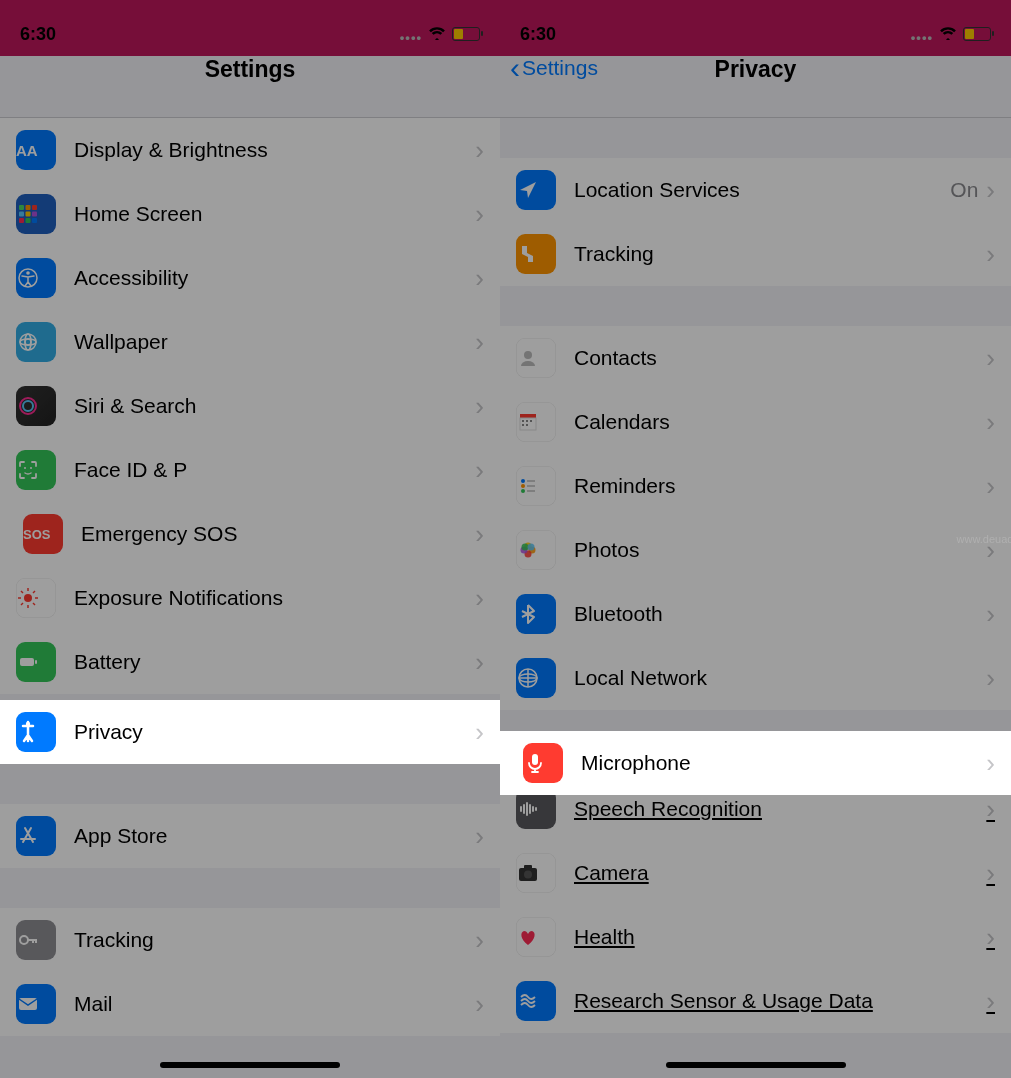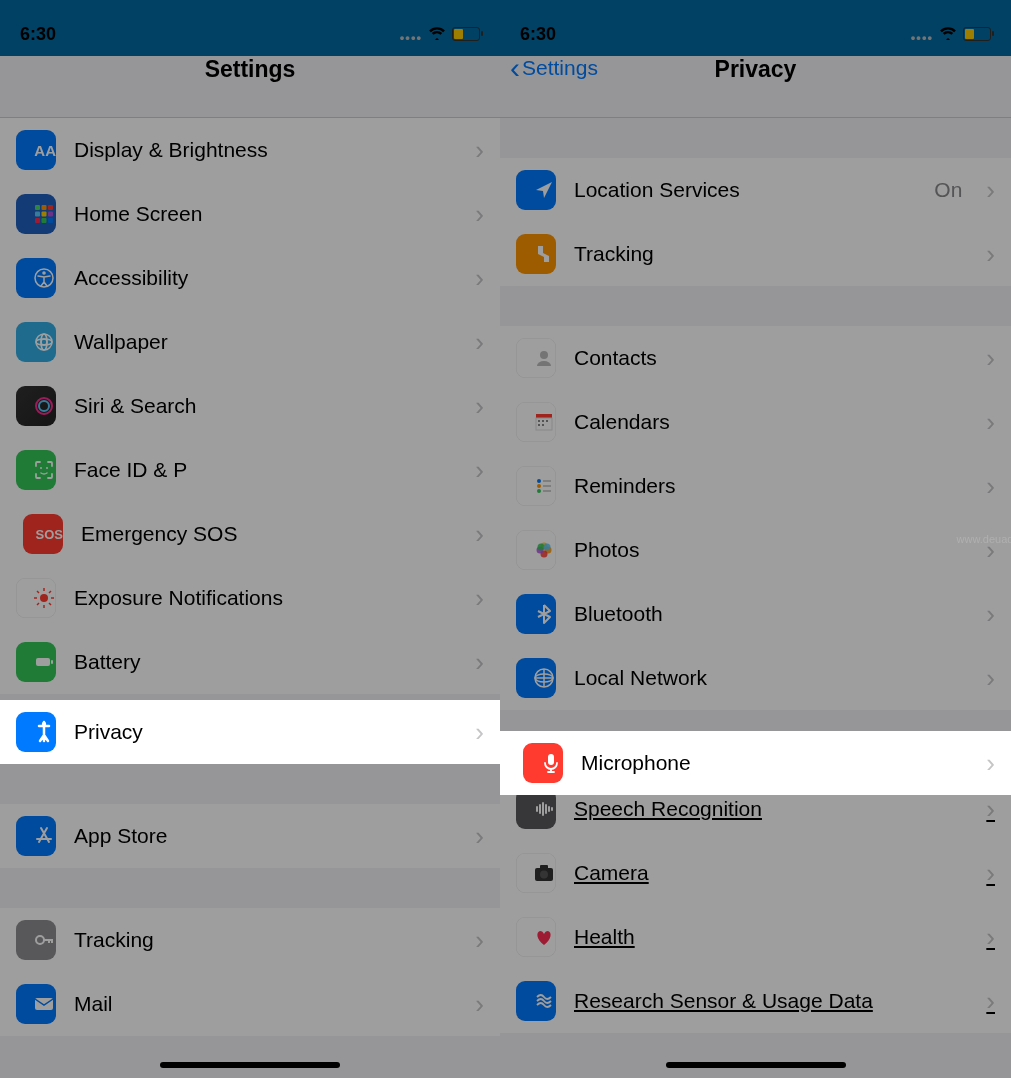--- a/index.html
+++ b/index.html
@@ -29,21 +29,21 @@
   }
   .status-bar {
     height: 56px;
     padding: 12px 20px 0 20px;
     display: flex;
     justify-content: space-between;
     align-items: center;
     font-size: 18px;
     font-weight: 600;
     color: #000;
-    background: #0369a1;
+    background: #be185d;
   }
   .status-right { display: flex; align-items: center; gap: 6px; }
   .dots { letter-spacing: 1px; color: #bbb; font-size: 13px; position: relative; top:3px;}
   .wifi-icon svg { width: 18px; height: 14px; }
   .battery {
     width: 28px; height: 14px; border: 1.5px solid #333; border-radius: 3px;
     position: relative; display: inline-block;
   }
   .battery::after { content:""; position:absolute; right:-4px; top:3px; width:2.5px; height:5px; background:#333; border-radius:1px; }
   .battery-fill { position:absolute; left:1px; top:1px; bottom:1px; width:35%; background:#ffcc00; border-radius:1px; }
@@ -74,26 +74,26 @@
     padding: 10px 16px;
     background: #fff;
     position: relative;
   }
   .row .sep {
     position:absolute; left: 78px; right:0; bottom:0; height:0.5px; background: rgba(0,0,0,0.15);
   }
   .row:last-child .sep { display:none; }
   .icon-box {
     width: 40px; height: 40px; border-radius: 9px;
-    display:flex; align-items:center; justify-content:flex-end;
+    display:flex; align-items:center; justify-content:flex-start;
     flex-shrink:0; margin-right: 18px;
     color: #fff; font-size: 20px;
   }
   .row-label { font-size: 21px; color: #000; flex: 1; }
-  .row-detail { font-size: 21px; color: #8a8a8e; margin-right: 24px; }
+  .row-detail { font-size: 21px; color: #8a8a8e; margin-right: 8px; }
   .chevron { color: #c5c5c8; font-size: 26px; font-weight:300; }
 
   .highlight {
     position: absolute;
     left: 0; right: 0;
     background: #fff;
     z-index: 5;
   }
   .highlight .row { background:#fff; }
 

